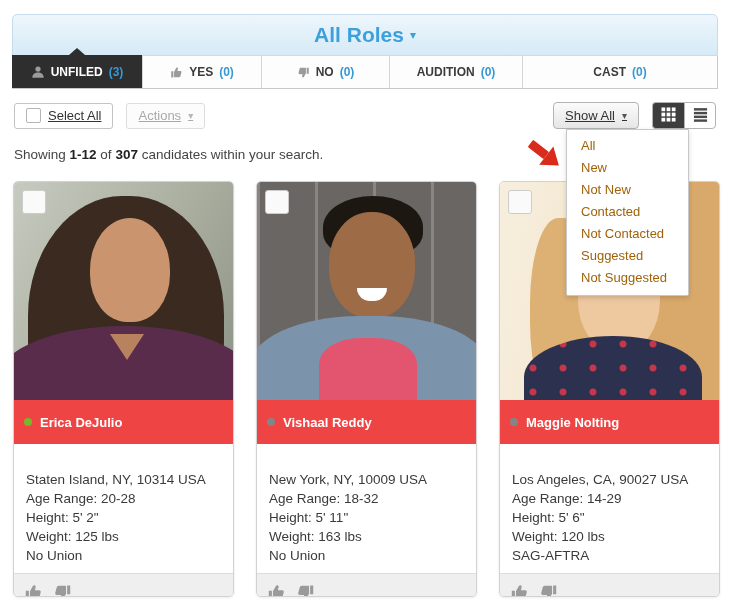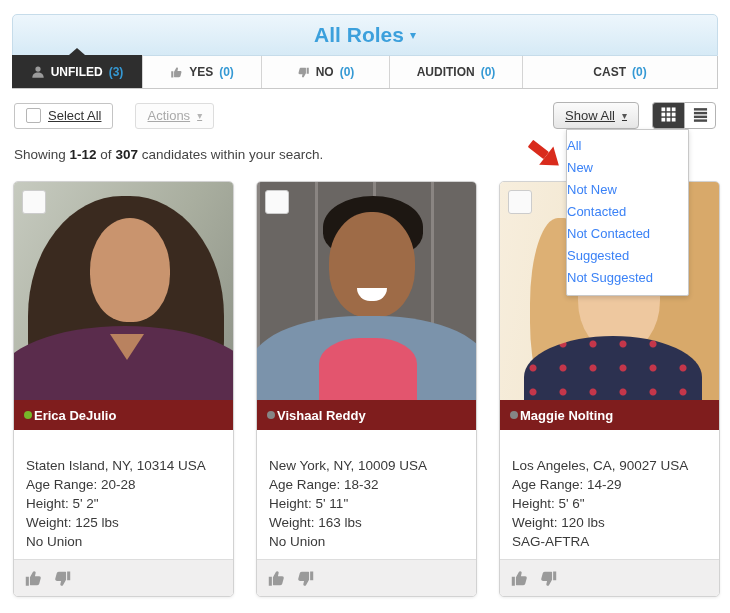--- a/index.html
+++ b/index.html
@@ -64,21 +64,21 @@
     height:26px; padding:0 11px;
     background:#ffffff; border:1px solid #c4c4c4; border-radius:3px;
     font-size:13px; color:#333; cursor:pointer;
     font-family:inherit;
     text-decoration:underline;
   }
   .btn .cbox {
     width:15px; height:15px; background:#fff;
     border:1px solid #b5b5b5; border-radius:2px;
   }
-  .btn-actions { margin-left:22px; color:#a9a9a9; border-color:#dddddd; background:#fcfcfc; }
+  .btn-actions { margin-left:13px; color:#a9a9a9; border-color:#dddddd; background:#fcfcfc; }
   .caret-dark { font-size:10px; color:#555; }
   .caret-gray { font-size:10px; color:#b5b5b5; }
   .right-group { margin-left:auto; display:flex; align-items:flex-end; }
   .btn-showall {
     background:linear-gradient(#fbfbfb,#e6e6e6);
     border:1px solid #b3b3b3; border-radius:4px; height:27px;
   }
   .seg { display:flex; margin-left:13px; }
   .seg button {
     width:32px; height:27px; border:1px solid #b3b3b3;
@@ -131,22 +131,22 @@
   .p3-face { left:78px; top:58px; width:82px; height:112px; background:#eec89f; border-radius:48% 48% 46% 46%; }
   .p3-top {
     left:24px; bottom:-18px; width:178px; height:82px;
     background-color:#2c3150;
     background-image:radial-gradient(circle at 9px 8px,#c4364a 3px,transparent 4px);
     background-size:30px 24px;
     border-radius:50% 50% 0 0;
   }
 
   .namebar {
-    height:30px; background:#7f1d1d;
-    display:flex; align-items:center; gap:2px; padding:0 10px;
+    height:44px; background:#ef4444;
+    display:flex; align-items:center; gap:8px; padding:0 10px;
   }
   .dot { width:8px; height:8px; border-radius:50%; flex:0 0 auto; }
   .cname { color:#ffffff; font-size:13px; font-weight:bold; cursor:pointer; }
 
   .details { height:129px; padding:26px 12px; font-size:13.5px; line-height:19px; color:#3a3a3a; }
 
   .cfooter {
     height:38px; background:#f0efef; border-top:1px solid #dddddd;
     display:flex; align-items:center; gap:10px; padding:0 10px;
   }
@@ -154,22 +154,22 @@
   .thumb-btn svg { display:block; }
 
   
   .dropdown {
     position:absolute; top:129px; left:566px; width:123px; z-index:20;
     background:#ffffff; border:1px solid #c8c8c8; border-radius:0 0 2px 2px;
     box-shadow:0 2px 5px rgba(0,0,0,.15);
     padding:5px 0 6px;
   }
   .dd-item {
-    height:22px; line-height:22px; 
-    font-size:13px; color:#3b82f6; cursor:pointer;
+    height:22px; line-height:22px; padding-left:14px;
+    font-size:13px; color:#a16207; cursor:pointer;
   }
 
   
   .red-arrow { position:absolute; top:135px; left:522px; z-index:25; }
 </style>
 </head>
 <body>
 
 <div class="panel">
   <div class="roles-bar">

